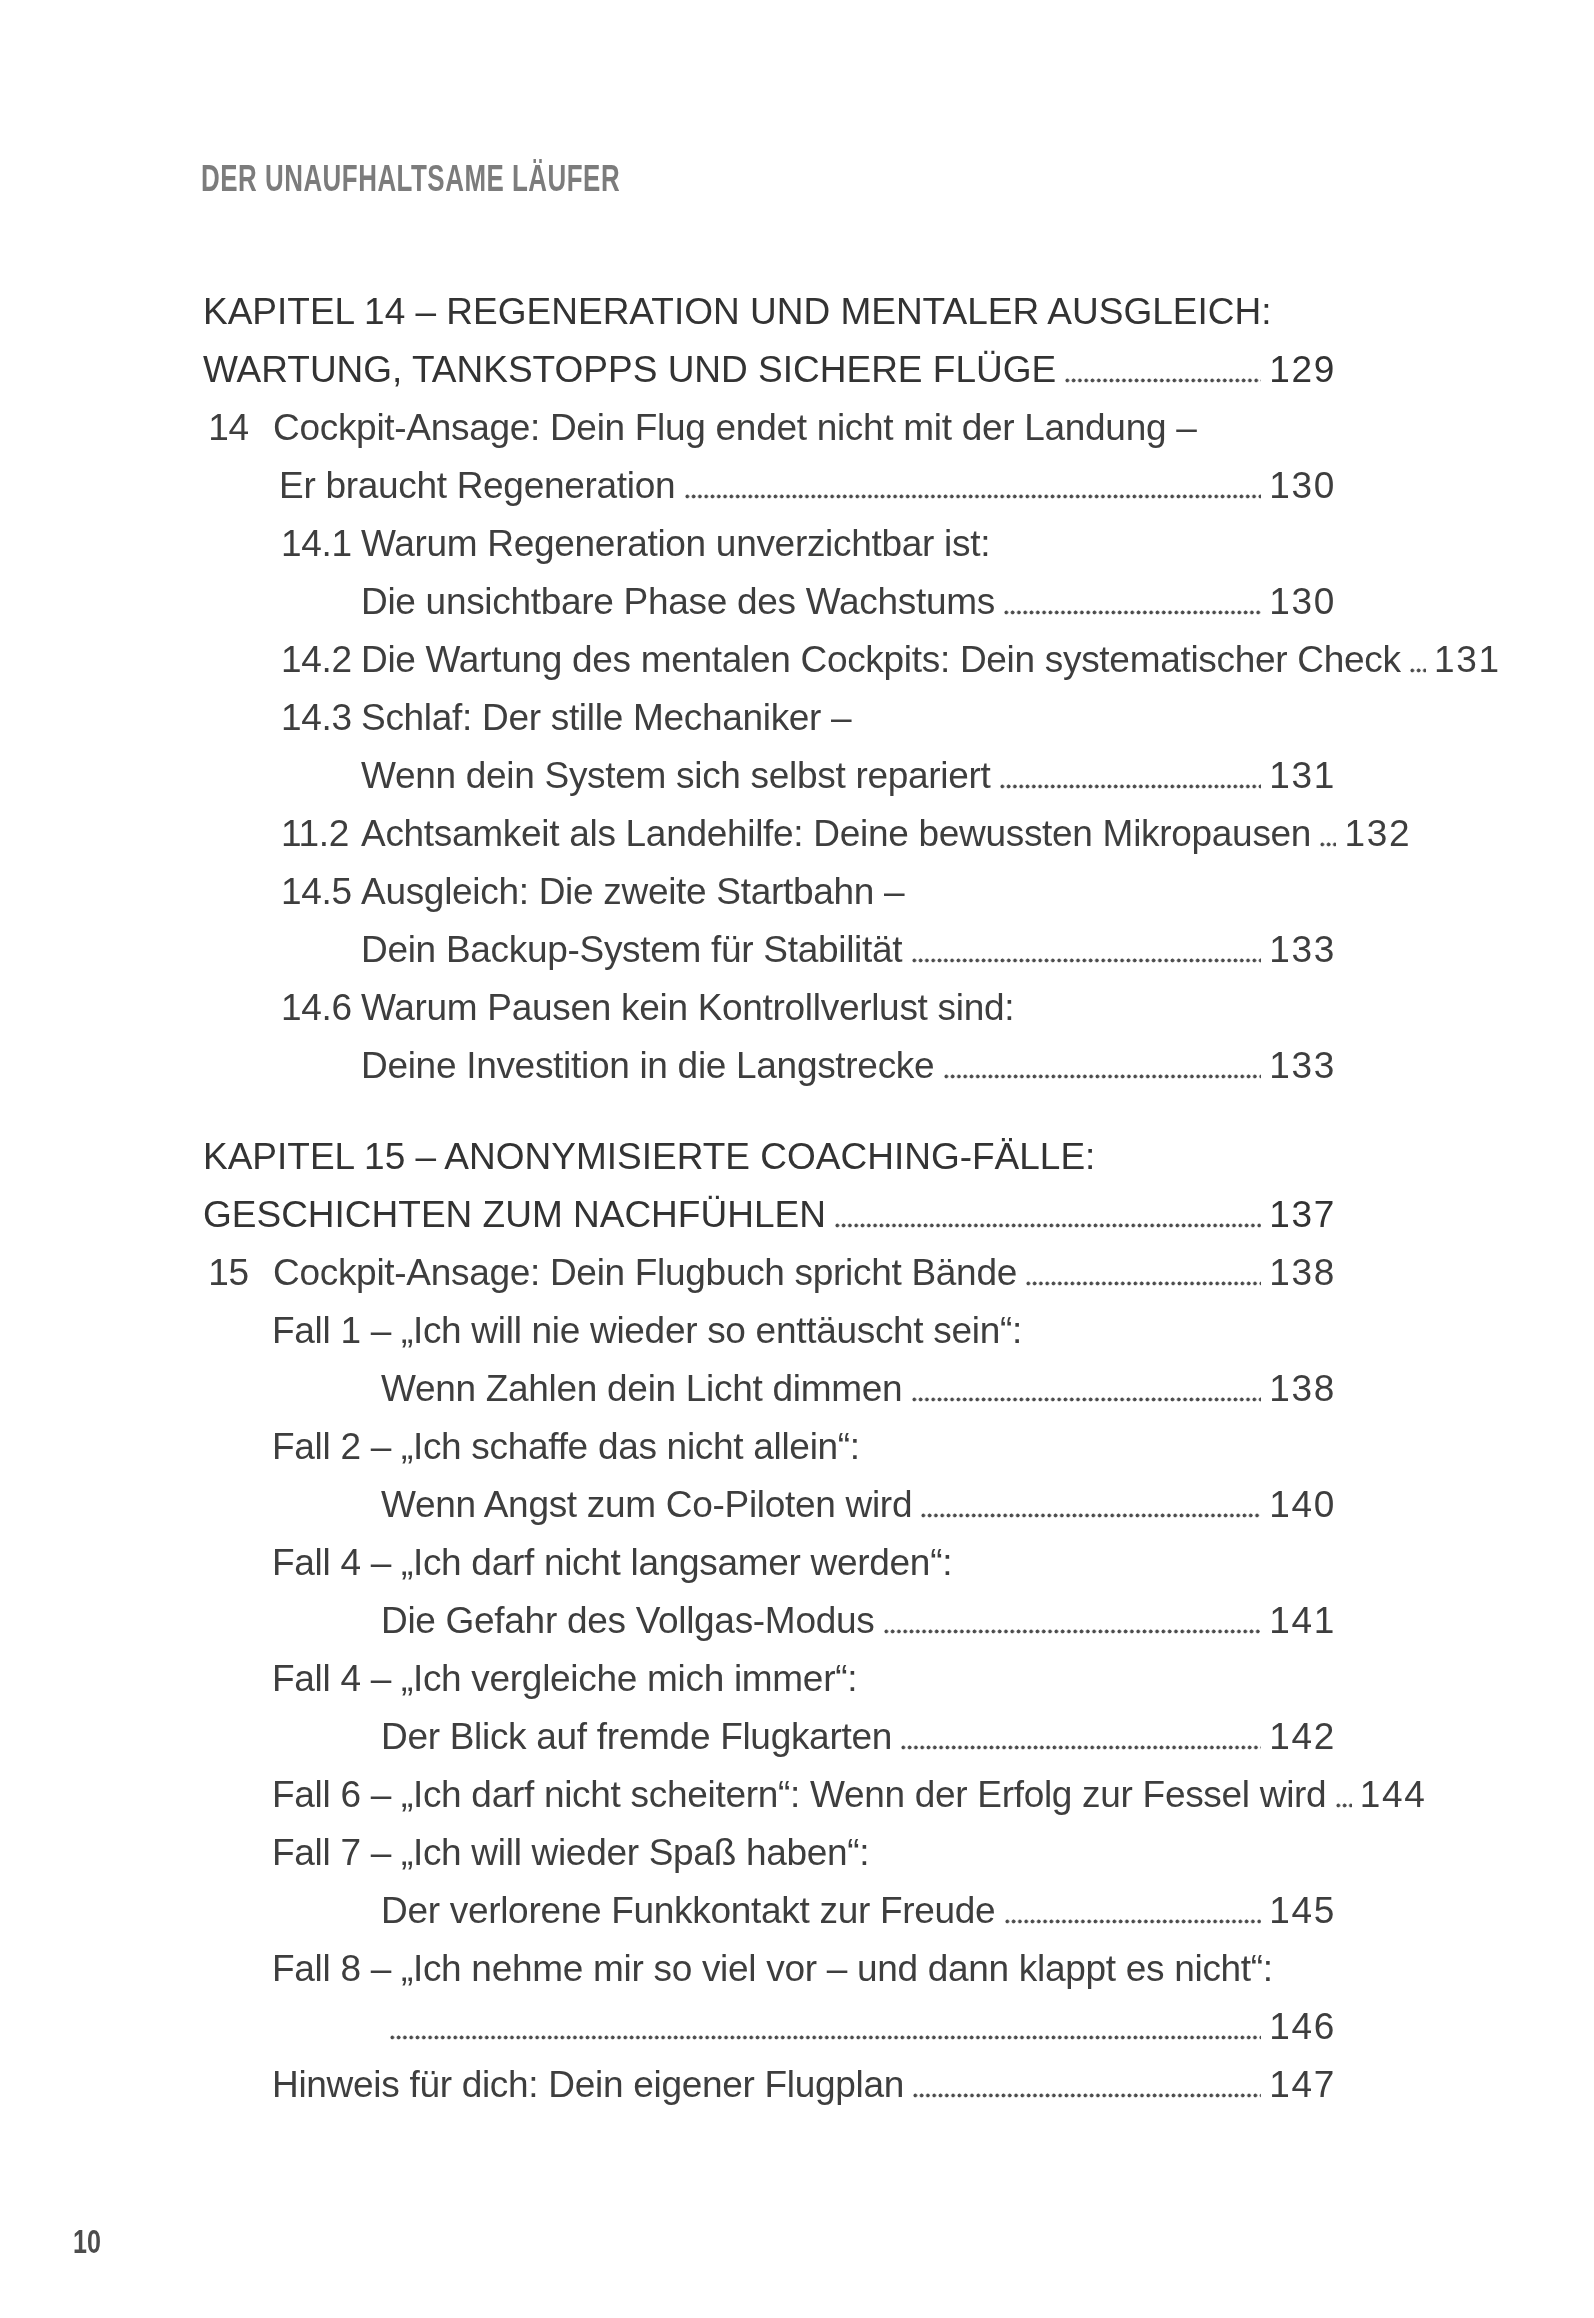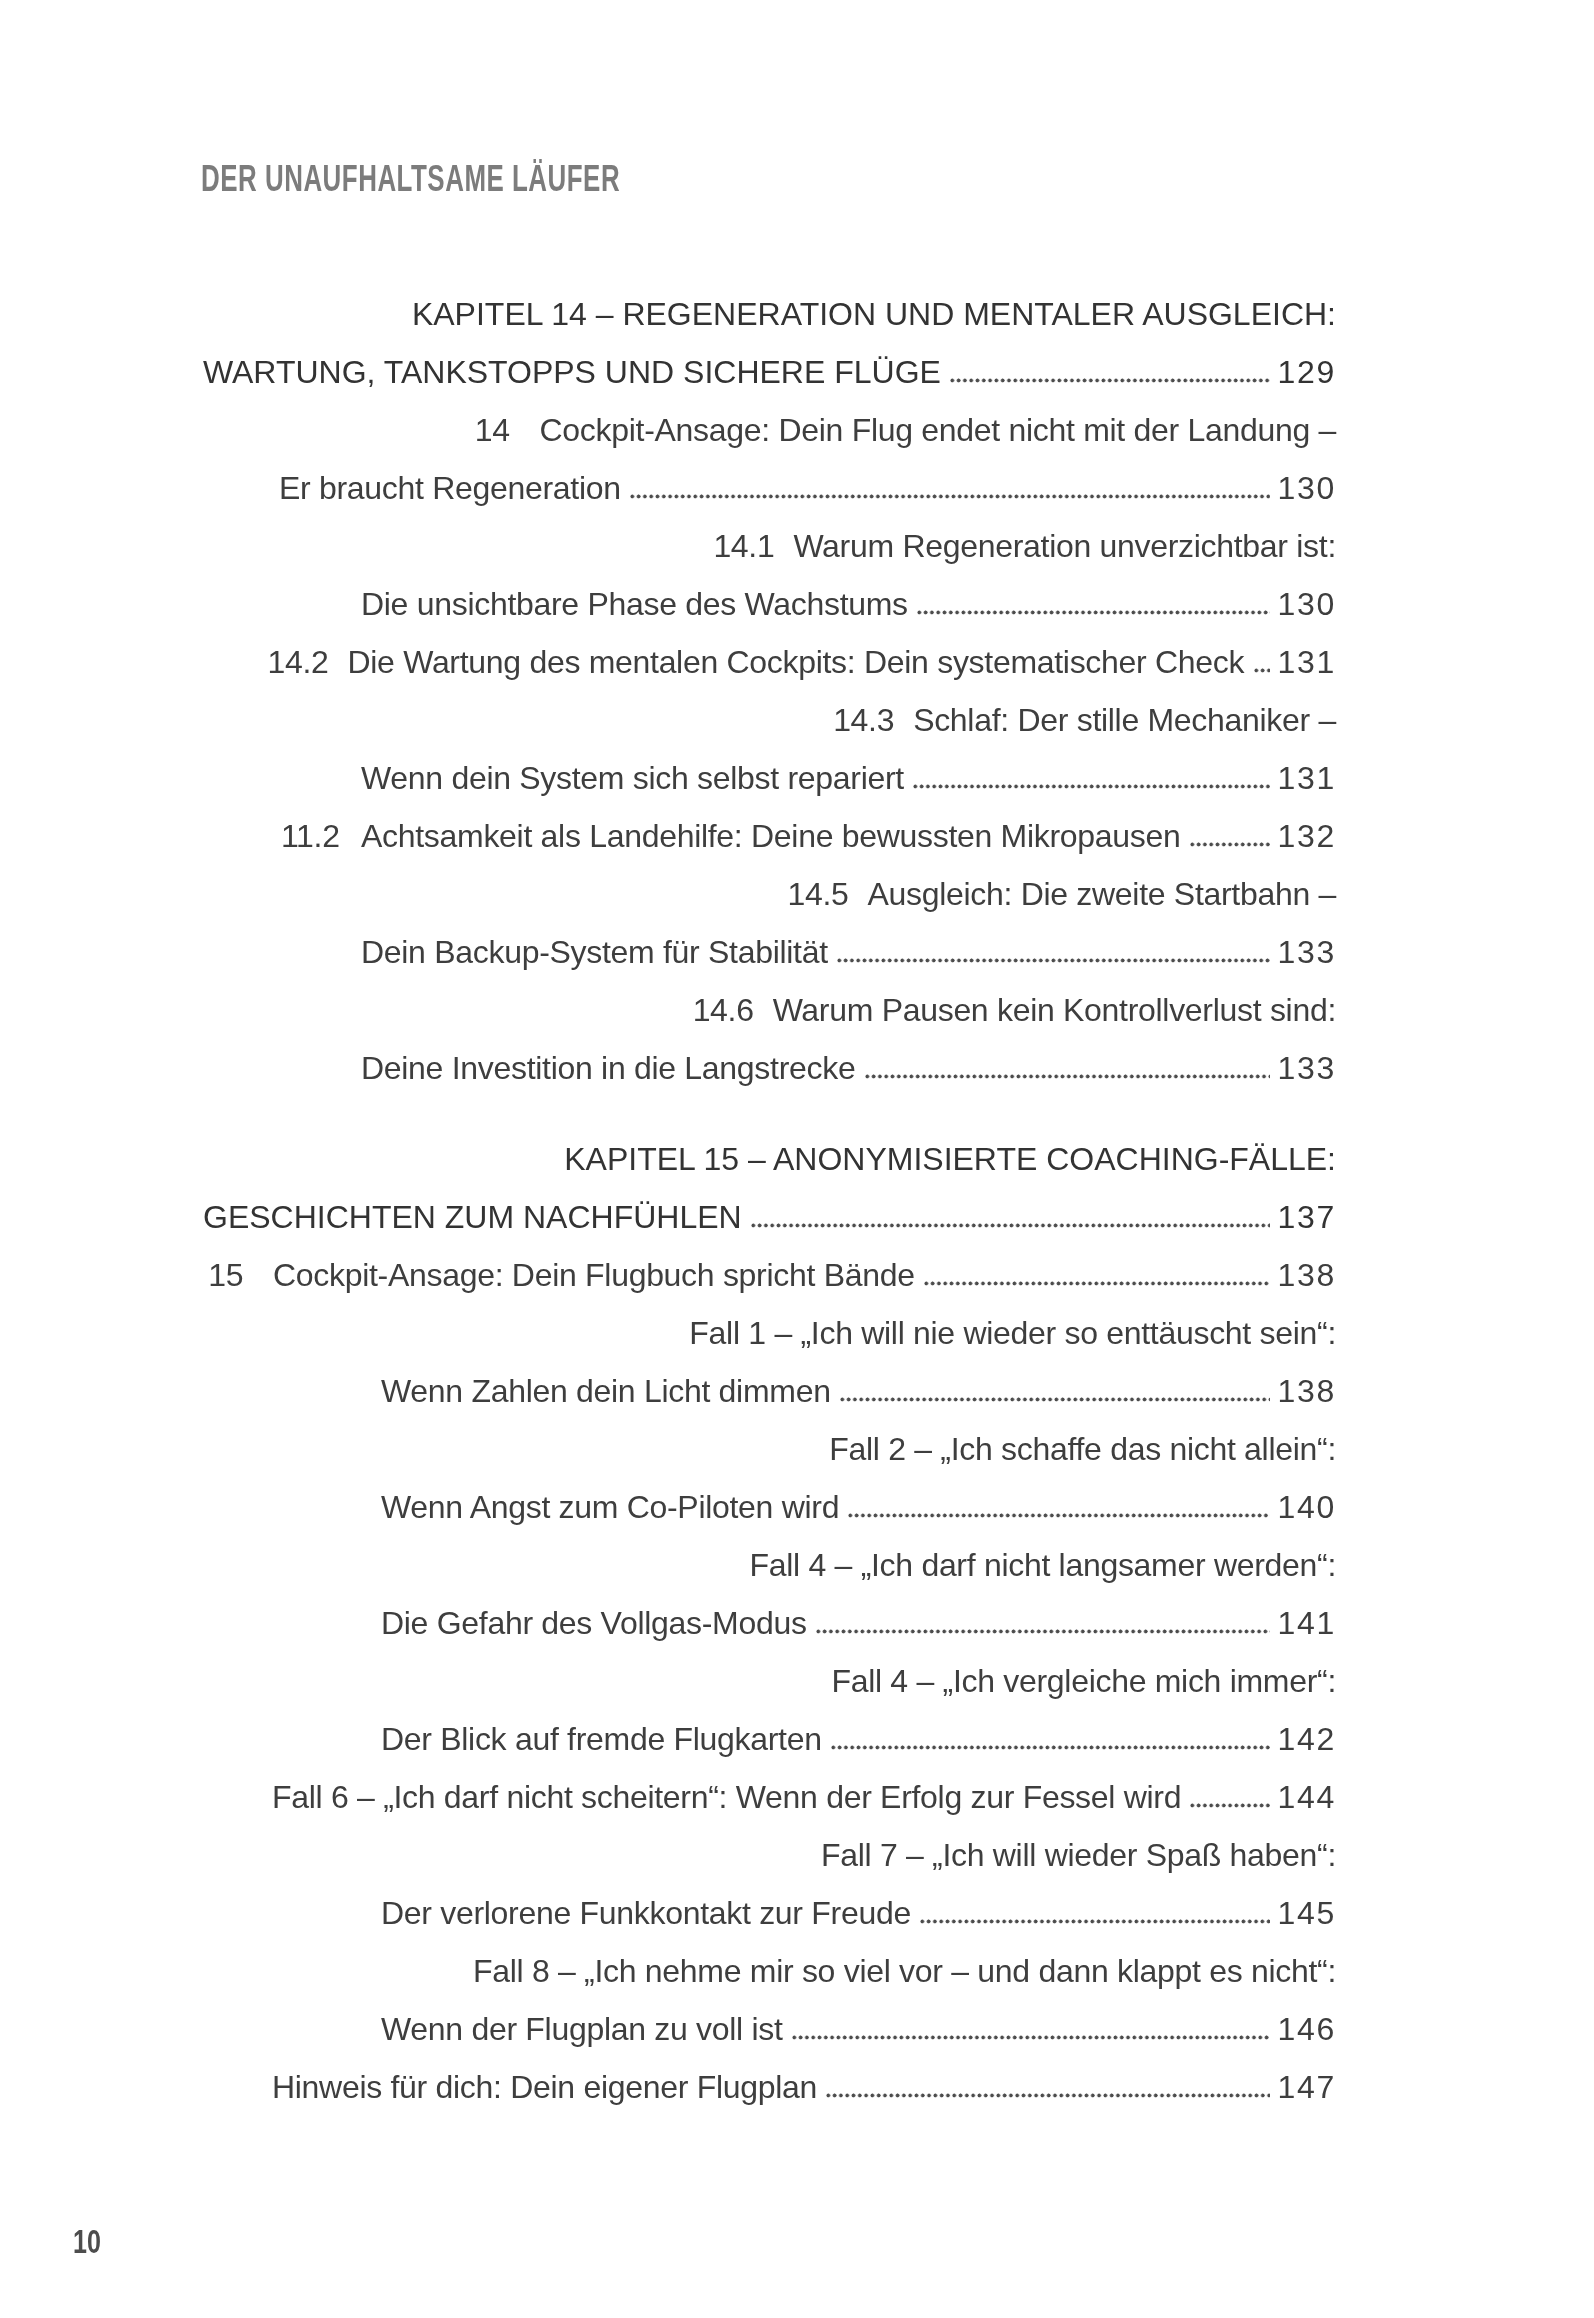--- a/index.html
+++ b/index.html
@@ -34,24 +34,23 @@
     left: 203px;
     top: 275px;
     width: 1133px;
   }
   .entry { }
   .gap-before { margin-top: 33px; }
   .row {
     display: flex;
     align-items: flex-end;
     height: 58px;
-    font-size: 32px;
+    font-size: 37px;
     letter-spacing: -0.3px;
     white-space: nowrap;
-    justify-content: flex-end;
   }
   .chapter .row {
     color: #333333;
     letter-spacing: 0;
   }
   .num {
     flex: 0 0 auto;
     box-sizing: border-box;
   }
   .section .row .num { width: 70px; padding-left: 5.3px; margin-top: 20px; }
@@ -248,21 +247,20 @@
           <span class="txt">Der verlorene Funkkontakt zur Freude</span>
           <span class="leader"></span>
           <span class="pg">145</span>
         </div>
       </div>
       <div class="entry case">
         <div class="row">
           <span class="txt">Fall 8 – „Ich nehme mir so viel vor – und dann klappt es nicht“:</span>
         </div>
         <div class="row cont">
-          <span class="txt">Wenn der Flugplan zu voll ist</span>
           <span class="leader"></span>
           <span class="pg">146</span>
         </div>
       </div>
       <div class="entry note">
         <div class="row">
           <span class="txt">Hinweis für dich: Dein eigener Flugplan</span>
           <span class="leader"></span>
           <span class="pg">147</span>
         </div>

